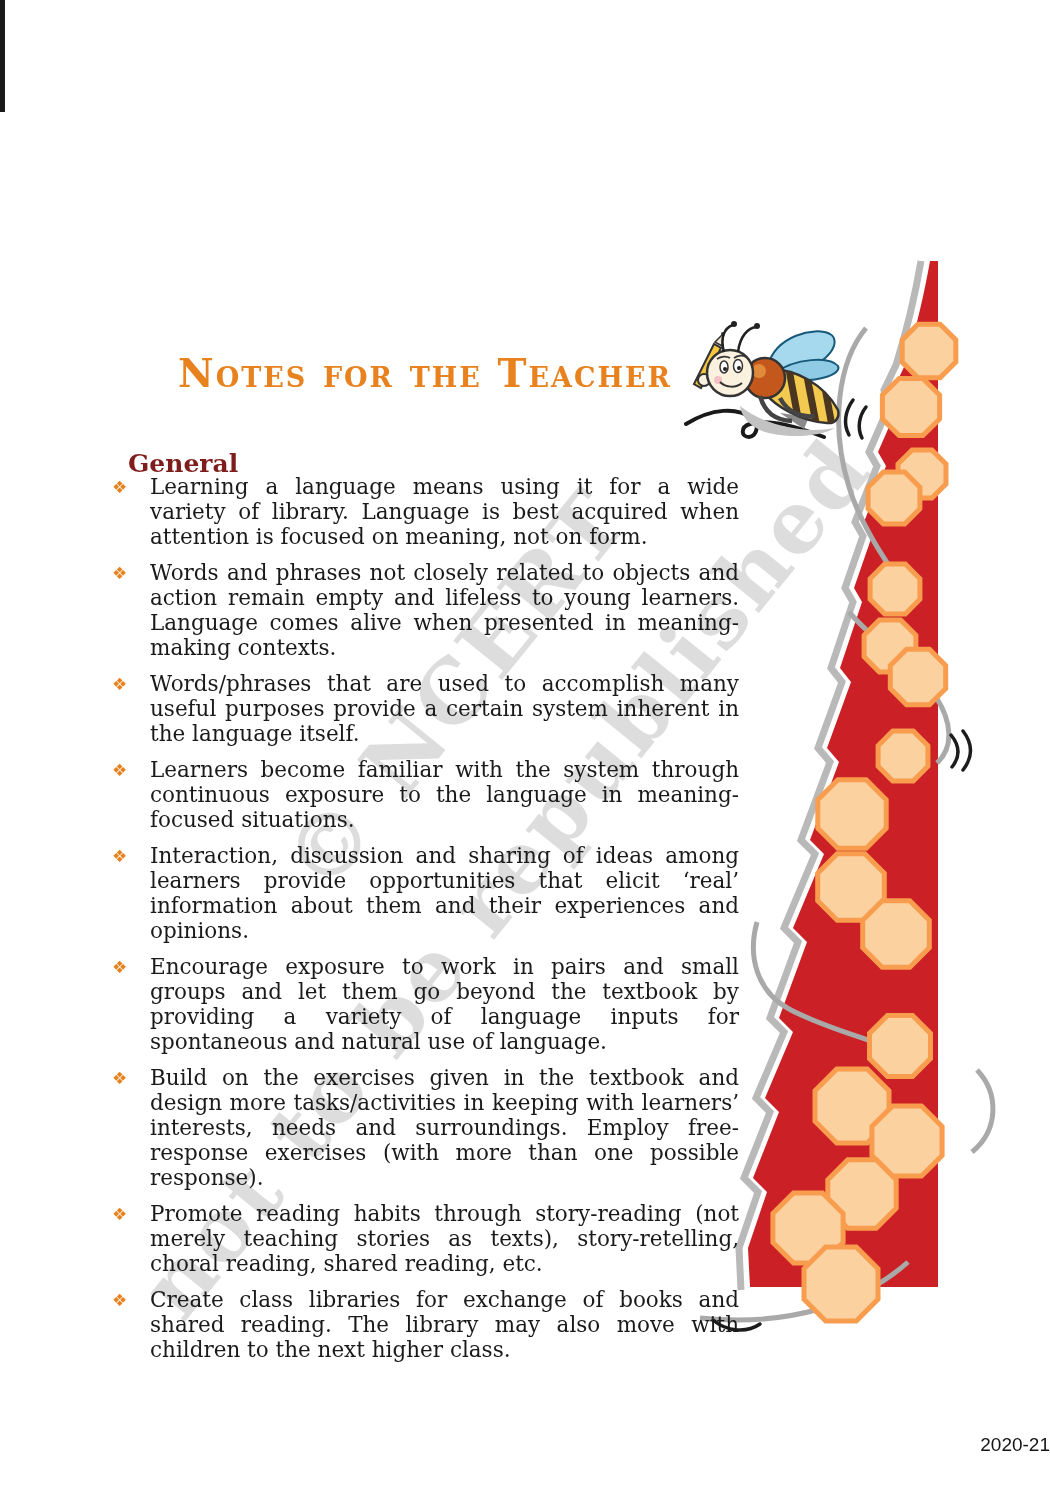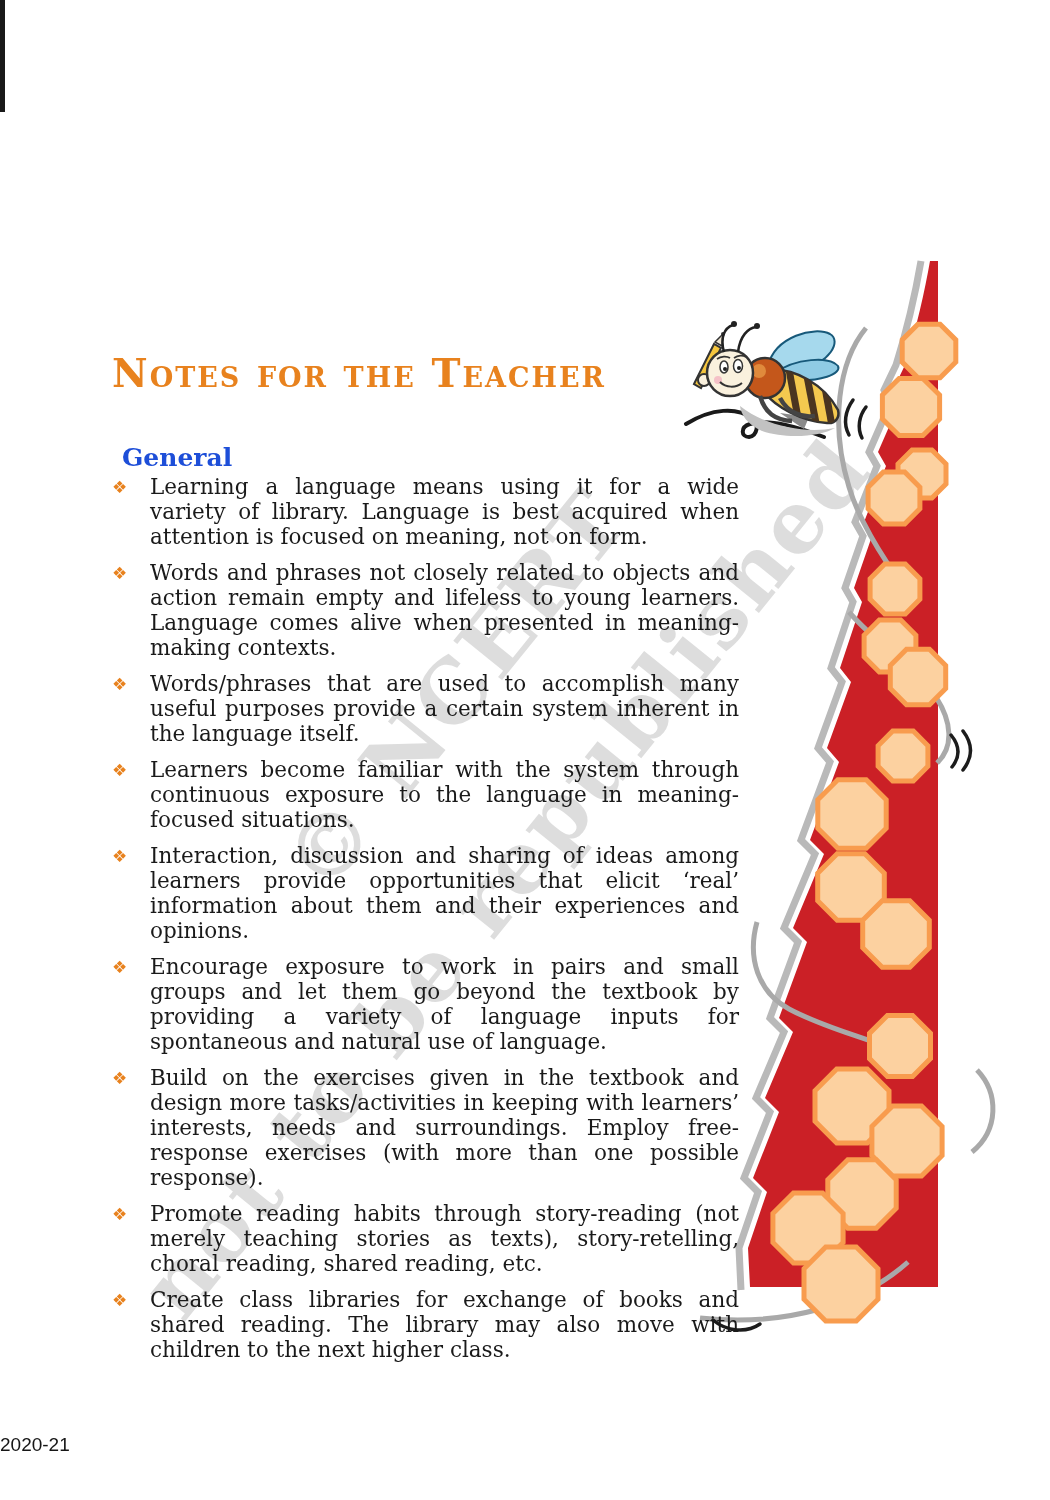--- a/index.html
+++ b/index.html
@@ -13,40 +13,40 @@
     position:absolute; font-family:"DejaVu Serif", serif; font-weight:bold;
     color:rgba(134,134,134,0.28); white-space:nowrap; z-index:1; letter-spacing:3px;
   }
   .wm1 { left:455px; top:690px; font-size:86px; transform:translate(-50%,-50%) rotate(-51deg); }
   .wm2 { left:505px; top:878px; font-size:86px; transform:translate(-50%,-50%) rotate(-51deg); }
 
   svg.decoration { position:absolute; left:0; top:0; z-index:2; }
   .bee { position:absolute; left:680px; top:318px; z-index:3; }
 
   h1.title {
-    position:absolute; left:112px; top:350px; width:626px; margin:0; text-align:left;
+    position:absolute; left:112px; top:350px; width:626px; margin:0; text-align:center;
     font-size:39px; font-weight:bold; font-variant:small-caps; letter-spacing:2px;
     color:#e8821e; z-index:3;
   }
   h2.section {
-    position:absolute; left:112px; top:433px; margin:10px;
-    font-size:25px; font-weight:bold; color:#1d4ed8; z-index:3;
+    position:absolute; left:112px; top:433px; margin:16px;
+    font-size:25px; font-weight:bold; color:#7f1d1d; z-index:3;
   }
   ul.notes {
     position:absolute; left:112px; top:474px; width:627px; margin:0; padding:0;
     list-style:none; z-index:3; font-size:21.5px; line-height:25px;
     color:#1a1a1a; text-align:justify;
   }
   ul.notes li { position:relative; padding-left:38px; margin:0 0 11px 0; }
   ul.notes .bullet {
     position:absolute; left:0; top:1px; color:#e8821e;
     font-family:"DejaVu Sans", sans-serif; font-size:17px;
   }
   .footer {
-    position:absolute; left:0; top:1434px; width:1050px; text-align:left;
+    position:absolute; left:0; top:1434px; width:1050px; text-align:right;
     font-family:"Liberation Sans", sans-serif; font-size:19px; color:#161616; z-index:3;
   }
 </style>
 </head>
 <body>
 
 <div class="page">
 
   <div class="corner-mark"></div>
 

